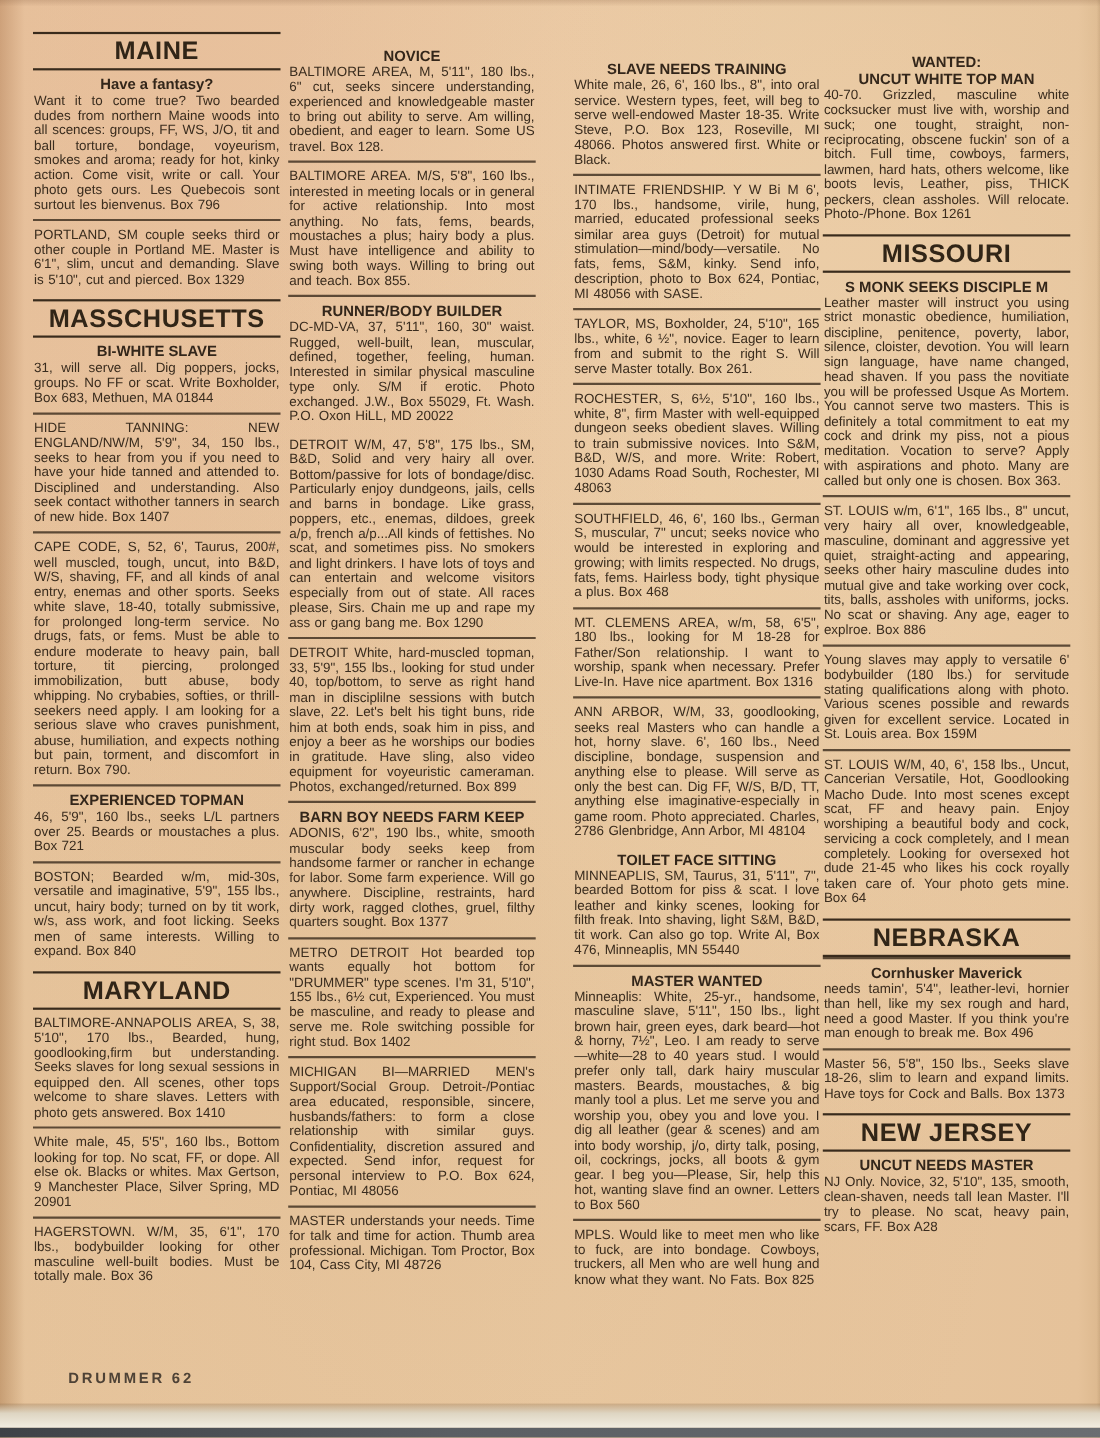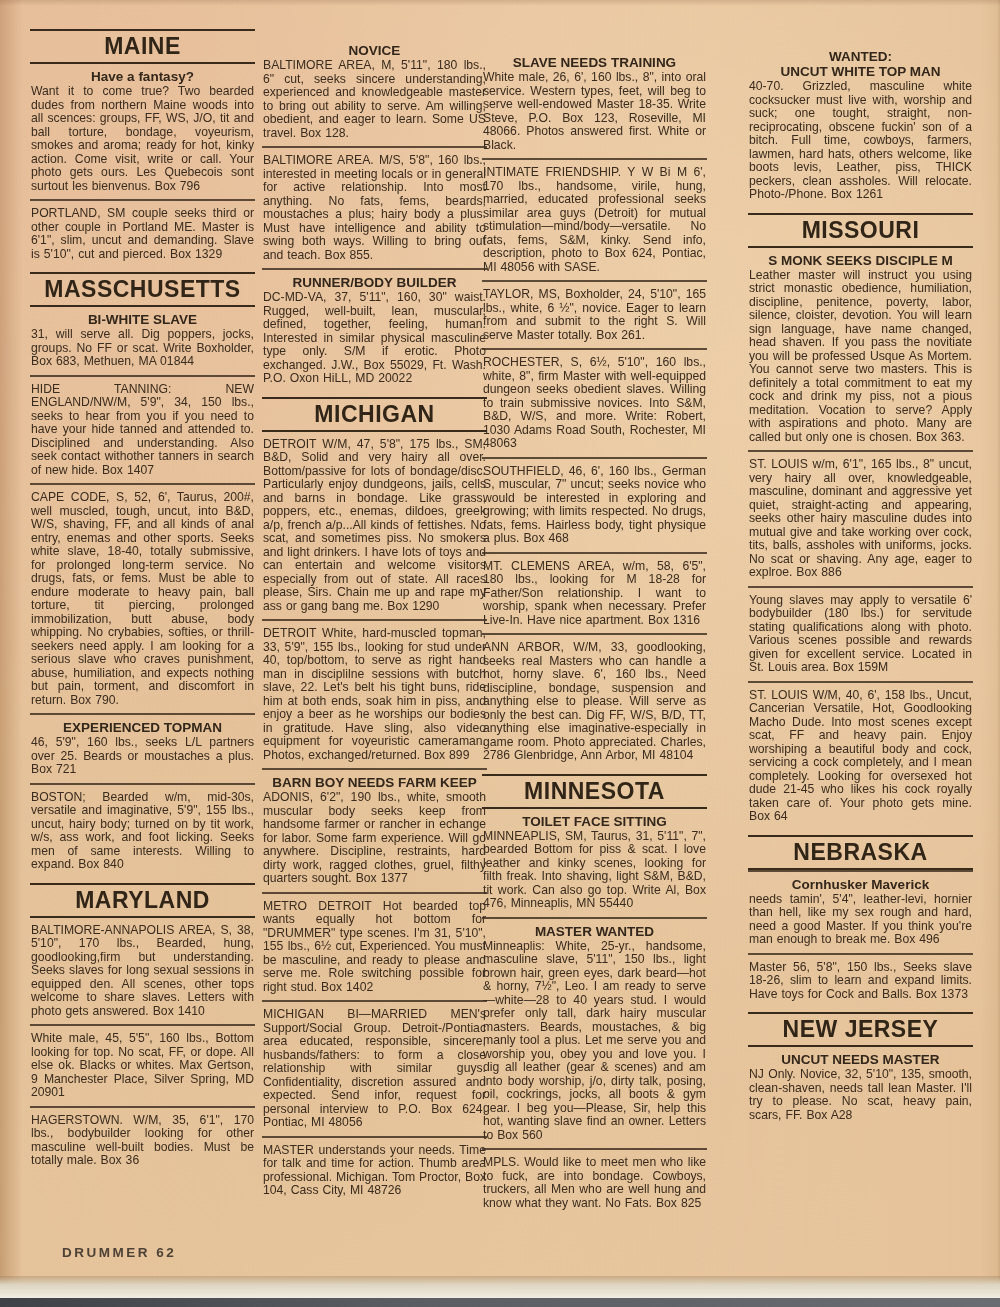--- a/index.html
+++ b/index.html
@@ -18,21 +18,21 @@
   .edge-right{position:absolute;top:0;right:0;width:24px;height:100%;
     background:linear-gradient(90deg, rgba(120,88,55,0.0) 0, rgba(120,88,55,0.25) 22%, #d9cdb7 55%, #efe9da 78%, #f6f2e7 100%);}
   .edge-bottom{position:absolute;left:0;bottom:9px;width:100%;height:22px;
     background:linear-gradient(180deg, rgba(120,88,55,0.25) 0, #ded5c2 40%, #f1ede1 100%);}
   .edge-dark{position:absolute;left:0;bottom:0;width:100%;height:9px;background:linear-gradient(90deg,#3e4247,#5a5e63 40%,#6a6e72);}
   .edge-top{position:absolute;left:0;top:0;width:100%;height:6px;background:linear-gradient(180deg, rgba(140,100,70,0.25), rgba(140,100,70,0));}
 
   .col{position:absolute;width:225px;color:#3a2c1e;}
   .col-1{left:30px;top:24px;}
   .col-2{left:262px;top:38px;}
-  .col-3{left:482px;top:50px;}
+  .col-3{left:521px;top:50px;}
   .col-4{left:748px;top:44px;}
 
   .section{
     border-top:2.5px solid #392b1c;border-bottom:2.5px solid #392b1c;
     text-align:center;font-weight:bold;font-size:23px;line-height:26px;
     letter-spacing:0.5px;padding:2px 0 3px;margin-top:5px;color:#312517;
   }
   .ad{padding:5px 1px 6px;}
   .ad.ruled{border-top:2px solid rgba(57,43,27,0.8);}
   .ad-title{font-weight:bold;text-align:center;font-size:13.5px;line-height:15px;color:#33261a;margin:0;}
@@ -90,21 +90,20 @@
         <div class="ad-title">NOVICE</div>
         <p class="ad-body">BALTIMORE AREA, M, 5'11", 180 lbs., 6" cut, seeks sincere understanding, experienced and knowledgeable master to bring out ability to serve. Am willing, obedient, and eager to learn. Some US travel. Box 128.</p>
       </div>
       <div class="ad ruled">
         <p class="ad-body"><b class="lead">BALTIMORE AREA. </b>M/S, 5'8", 160 lbs., interested in meeting locals or in general for active relationship. Into most anything. No fats, fems, beards, moustaches a plus; hairy body a plus. Must have intelligence and ability to swing both ways. Willing to bring out and teach. Box 855.</p>
       </div>
       <div class="ad ruled">
         <div class="ad-title">RUNNER/BODY BUILDER</div>
         <p class="ad-body">DC-MD-VA, 37, 5'11", 160, 30" waist. Rugged, well-built, lean, muscular, defined, together, feeling, human. Interested in similar physical masculine type only. S/M if erotic. Photo exchanged. J.W., Box 55029, Ft. Wash. P.O. Oxon HiLL, MD 20022</p>
       </div>
-      <div class="section">MICHIGAN</div>
       <div class="ad">
         <p class="ad-body"><b class="lead">DETROIT </b>W/M, 47, 5'8", 175 lbs., SM, B&amp;D, Solid and very hairy all over. Bottom/passive for lots of bondage/disc. Particularly enjoy dundgeons, jails, cells and barns in bondage. Like grass, poppers, etc., enemas, dildoes, greek a/p, french a/p...All kinds of fettishes. No scat, and sometimes piss. No smokers and light drinkers. I have lots of toys and can entertain and welcome visitors especially from out of state. All races please, Sirs. Chain me up and rape my ass or gang bang me. Box 1290</p>
       </div>
       <div class="ad ruled">
         <p class="ad-body"><b class="lead">DETROIT </b>White, hard-muscled topman, 33, 5'9", 155 lbs., looking for stud under 40, top/bottom, to serve as right hand man in disciplilne sessions with butch slave, 22. Let's belt his tight buns, ride him at both ends, soak him in piss, and enjoy a beer as he worships our bodies in gratitude. Have sling, also video equipment for voyeuristic cameraman. Photos, exchanged/returned. Box 899</p>
       </div>
       <div class="ad ruled">
         <div class="ad-title">BARN BOY NEEDS FARM KEEP</div>
         <p class="ad-body">ADONIS, 6'2", 190 lbs., white, smooth muscular body seeks keep from handsome farmer or rancher in echange for labor. Some farm experience. Will go anywhere. Discipline, restraints, hard dirty work, ragged clothes, gruel, filthy quarters sought. Box 1377</p>
       </div>
@@ -134,21 +133,20 @@
       </div>
       <div class="ad ruled">
         <p class="ad-body"><b class="lead">SOUTHFIELD, </b>46, 6', 160 lbs., German S, muscular, 7" uncut; seeks novice who would be interested in exploring and growing; with limits respected. No drugs, fats, fems. Hairless body, tight physique a plus. Box 468</p>
       </div>
       <div class="ad ruled">
         <p class="ad-body"><b class="lead">MT. CLEMENS AREA, </b>w/m, 58, 6'5", 180 lbs., looking for M 18-28 for Father/Son relationship. I want to worship, spank when necessary. Prefer Live-In. Have nice apartment. Box 1316</p>
       </div>
       <div class="ad ruled">
         <p class="ad-body"><b class="lead">ANN ARBOR, </b>W/M, 33, goodlooking, seeks real Masters who can handle a hot, horny slave. 6', 160 lbs., Need discipline, bondage, suspension and anything else to please. Will serve as only the best can. Dig FF, W/S, B/D, TT, anything else imaginative-especially in game room. Photo appreciated. Charles, 2786 Glenbridge, Ann Arbor, MI 48104</p>
       </div>
-      <div class="section">MINNESOTA</div>
       <div class="ad">
         <div class="ad-title">TOILET FACE SITTING</div>
         <p class="ad-body">MINNEAPLIS, SM, Taurus, 31, 5'11", 7", bearded Bottom for piss &amp; scat. I love leather and kinky scenes, looking for filth freak. Into shaving, light S&amp;M, B&amp;D, tit work. Can also go top. Write Al, Box 476, Minneaplis, MN 55440</p>
       </div>
       <div class="ad ruled">
         <div class="ad-title">MASTER WANTED</div>
         <p class="ad-body">Minneaplis: White, 25-yr., handsome, masculine slave, 5'11", 150 lbs., light brown hair, green eyes, dark beard—hot &amp; horny, 7½", Leo. I am ready to serve—white—28 to 40 years stud. I would prefer only tall, dark hairy muscular masters. Beards, moustaches, &amp; big manly tool a plus. Let me serve you and worship you, obey you and love you. I dig all leather (gear &amp; scenes) and am into body worship, j/o, dirty talk, posing, oil, cockrings, jocks, all boots &amp; gym gear. I beg you—Please, Sir, help this hot, wanting slave find an owner. Letters to Box 560</p>
       </div>
       <div class="ad ruled">
         <p class="ad-body"><b class="lead">MPLS. </b>Would like to meet men who like to fuck, are into bondage. Cowboys, truckers, all Men who are well hung and know what they want. No Fats. Box 825</p>

